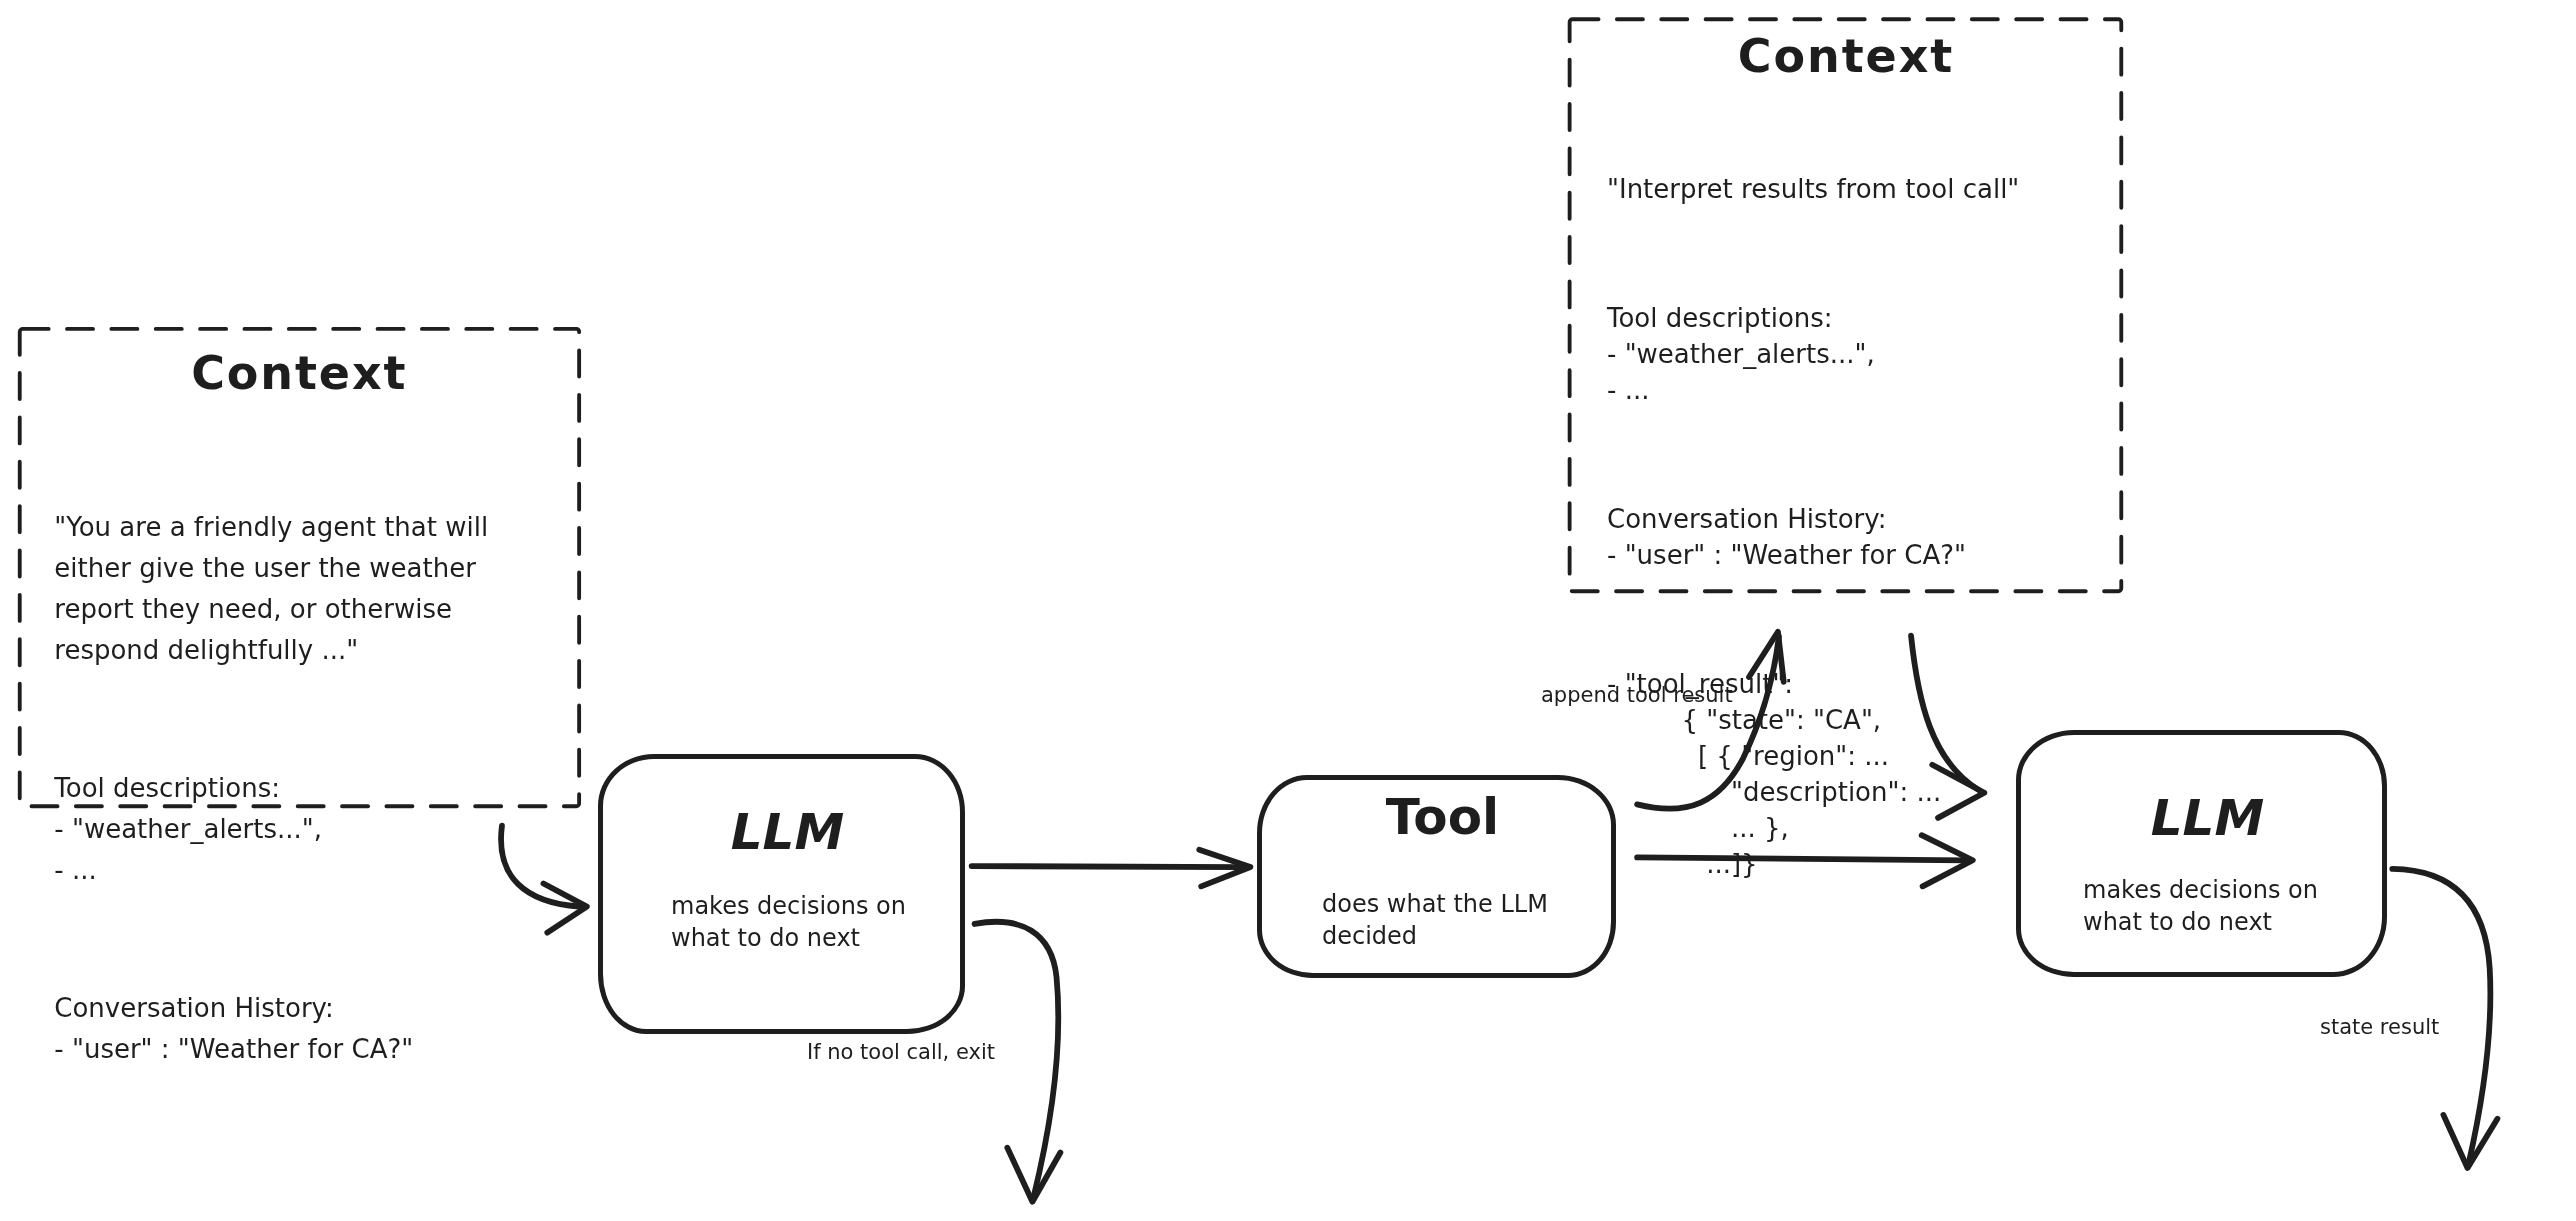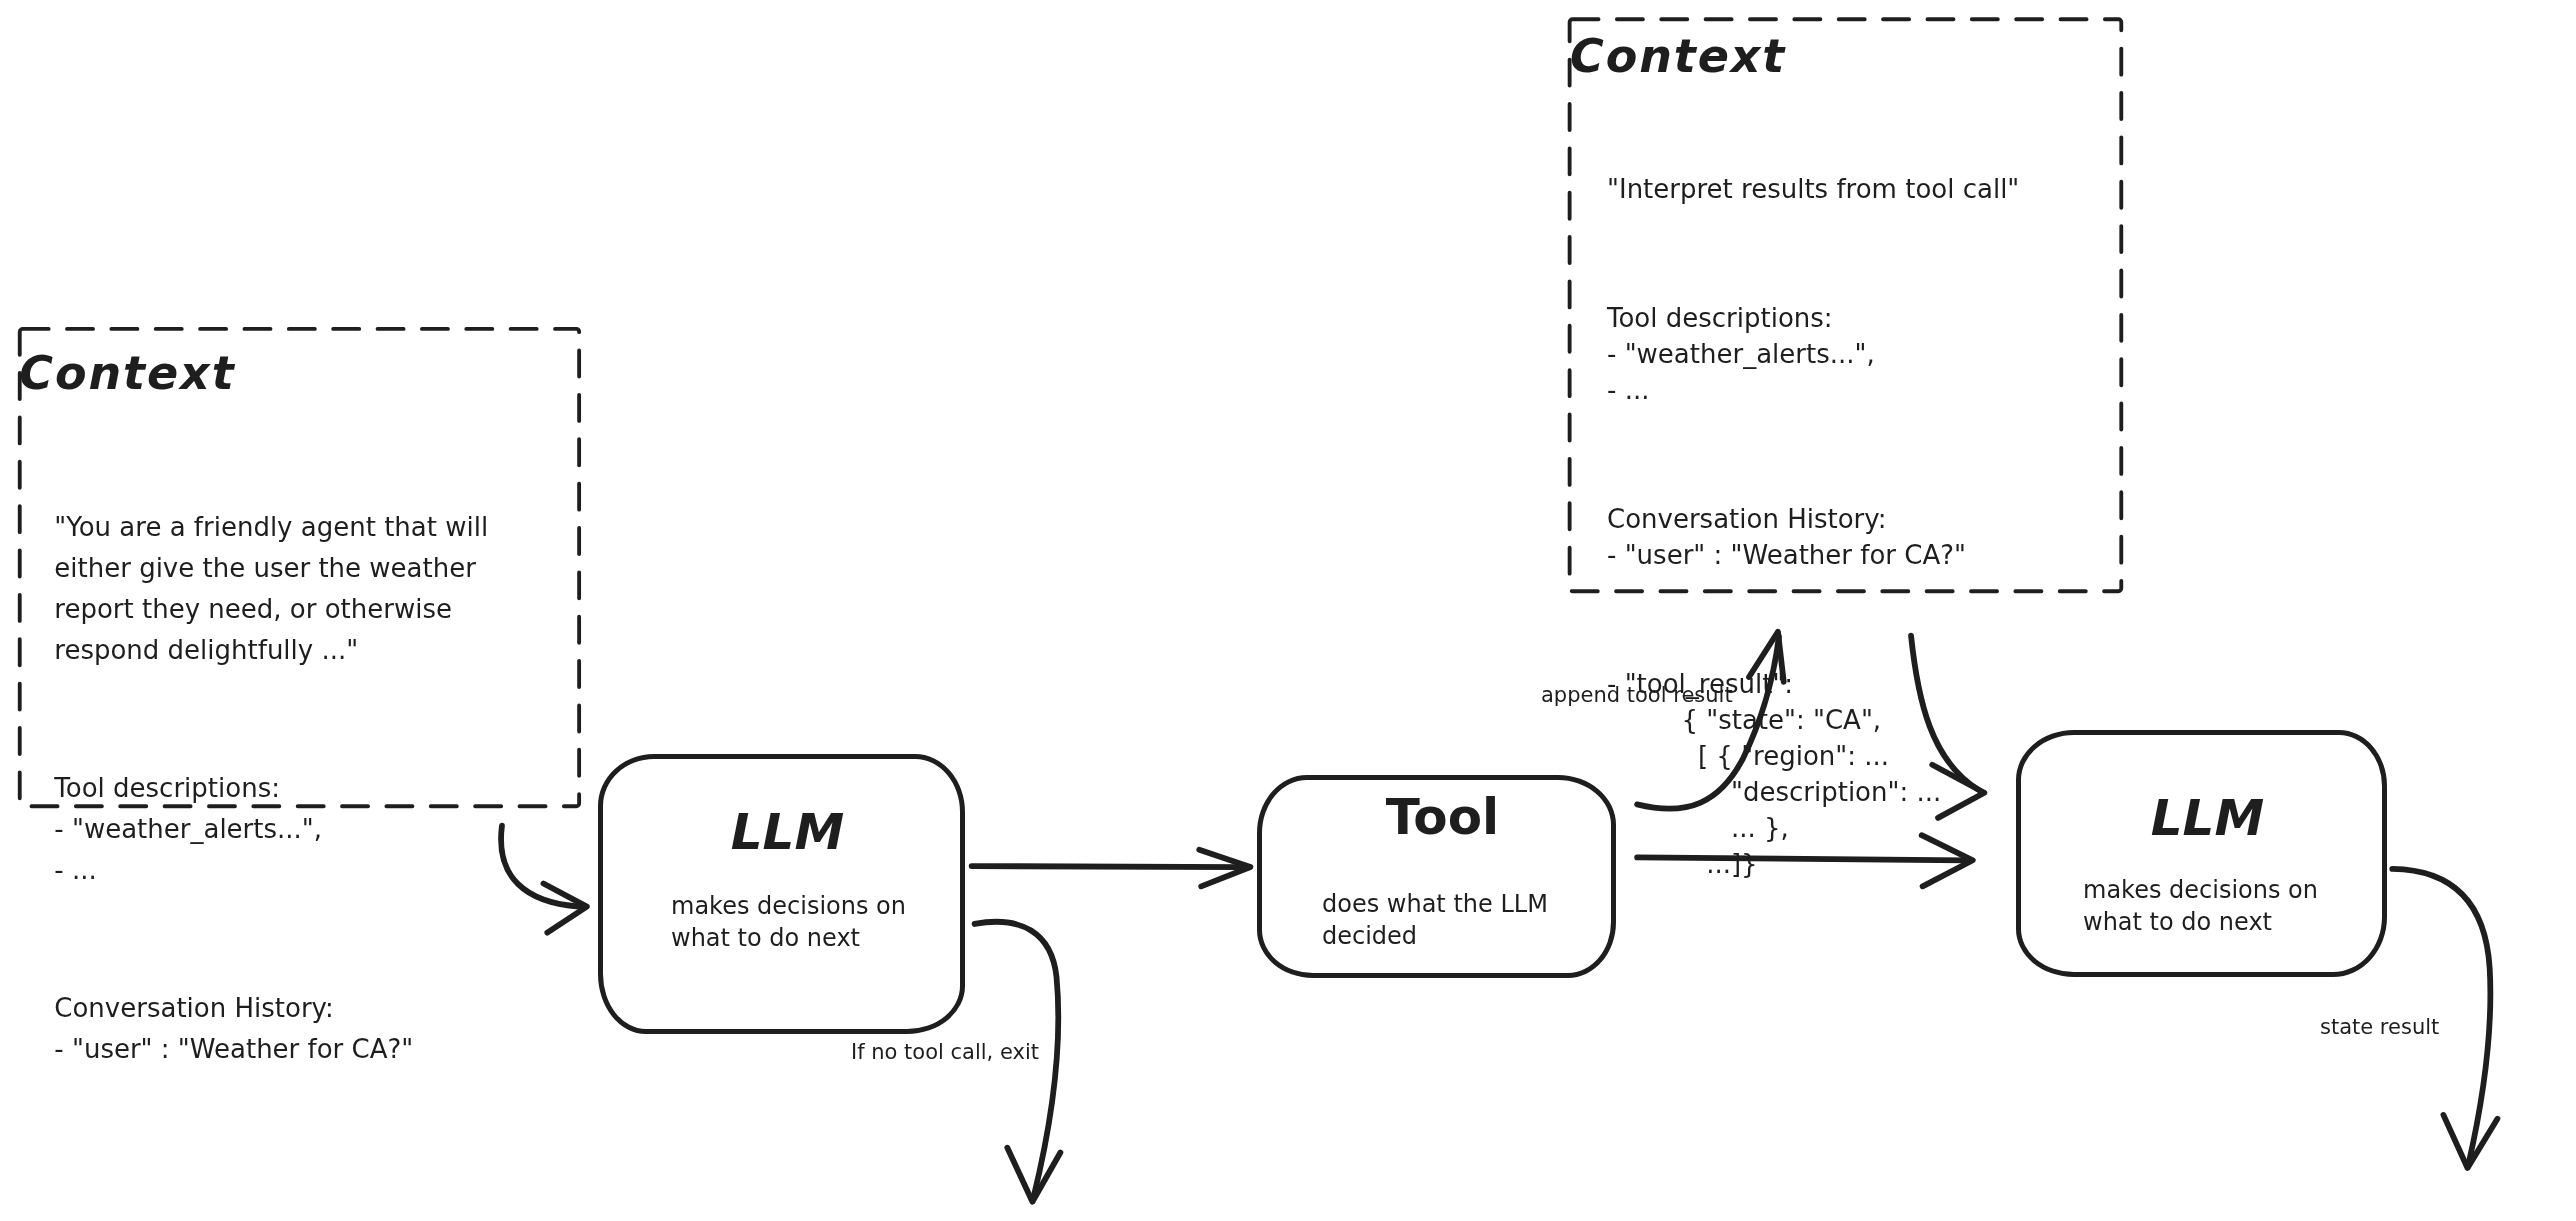--- a/index.html
+++ b/index.html
@@ -8,21 +8,21 @@
     font-family:"DejaVu Sans", sans-serif;color:#1e1e1e;overflow:hidden;
   }
   svg.strokes{position:absolute;left:0;top:0;width:2576px;height:1221px;}
   svg.strokes path, svg.strokes rect, svg.strokes polyline{
     fill:none;stroke:#1e1e1e;stroke-linecap:round;stroke-linejoin:round;
   }
   .stroke-arrow{stroke-width:6;}
   .stroke-dashed{stroke-width:4;stroke-dasharray:27 19;}
 
   .ctx{position:absolute;}
-  .ctx-title{font-size:46px;font-weight:bold;letter-spacing:1.9px;text-align:left;line-height:1.2;font-style:italic;}
+  .ctx-title{font-size:46px;font-weight:bold;letter-spacing:1.9px;text-align:center;line-height:1.2;}
   .ctx-body{white-space:pre;font-size:26px;}
   .ctx-para{white-space:pre;}
 
   .ctx-left{left:19.3px;top:329px;width:560px;height:478px;}
   .ctx-left .ctx-title{margin-top:17.4px;}
   .ctx-left .ctx-body{margin-top:23px;padding-left:35px;line-height:41px;}
   .ctx-left .ctx-para{margin:0 0 15.4px 0;}
 
   .ctx-right{left:1570px;top:19.3px;width:552px;height:572px;}
   .ctx-right .ctx-title{margin-top:9.6px;}
@@ -43,21 +43,21 @@
   .node-tool{left:1257px;top:775px;width:359px;height:203px;border-radius:50px 58px 48px 56px / 58px 50px 56px 48px;}
   .node-tool .node-title{margin-top:7.7px;text-align:center;}
   .node-tool .node-sub{margin:42px 9px 0 60px;}
 
   .node-llm2{left:2016px;top:730px;width:371px;height:247px;border-radius:58px 48px 54px 58px / 50px 56px 60px 48px;}
   .node-llm2 .node-title{margin-top:54px;}
   .node-llm2 .node-sub{margin:27px 0 0 62px;}
 
   .edge-label{position:absolute;font-size:21px;white-space:nowrap;}
   .label-append{left:1541px;top:683px;}
-  .label-exit{left:851px;top:1040px;text-align:right;}
+  .label-exit{left:807px;top:1040px;text-align:right;}
   .label-return{left:2320px;top:1015px;}
 </style>
 </head>
 <body>
 
 <div class="canvas">
 
   <svg class="strokes" viewBox="0 0 2670 1266" aria-hidden="true">
 
     <rect class="stroke-dashed" x="20" y="341" width="580" height="495" rx="3"></rect>

